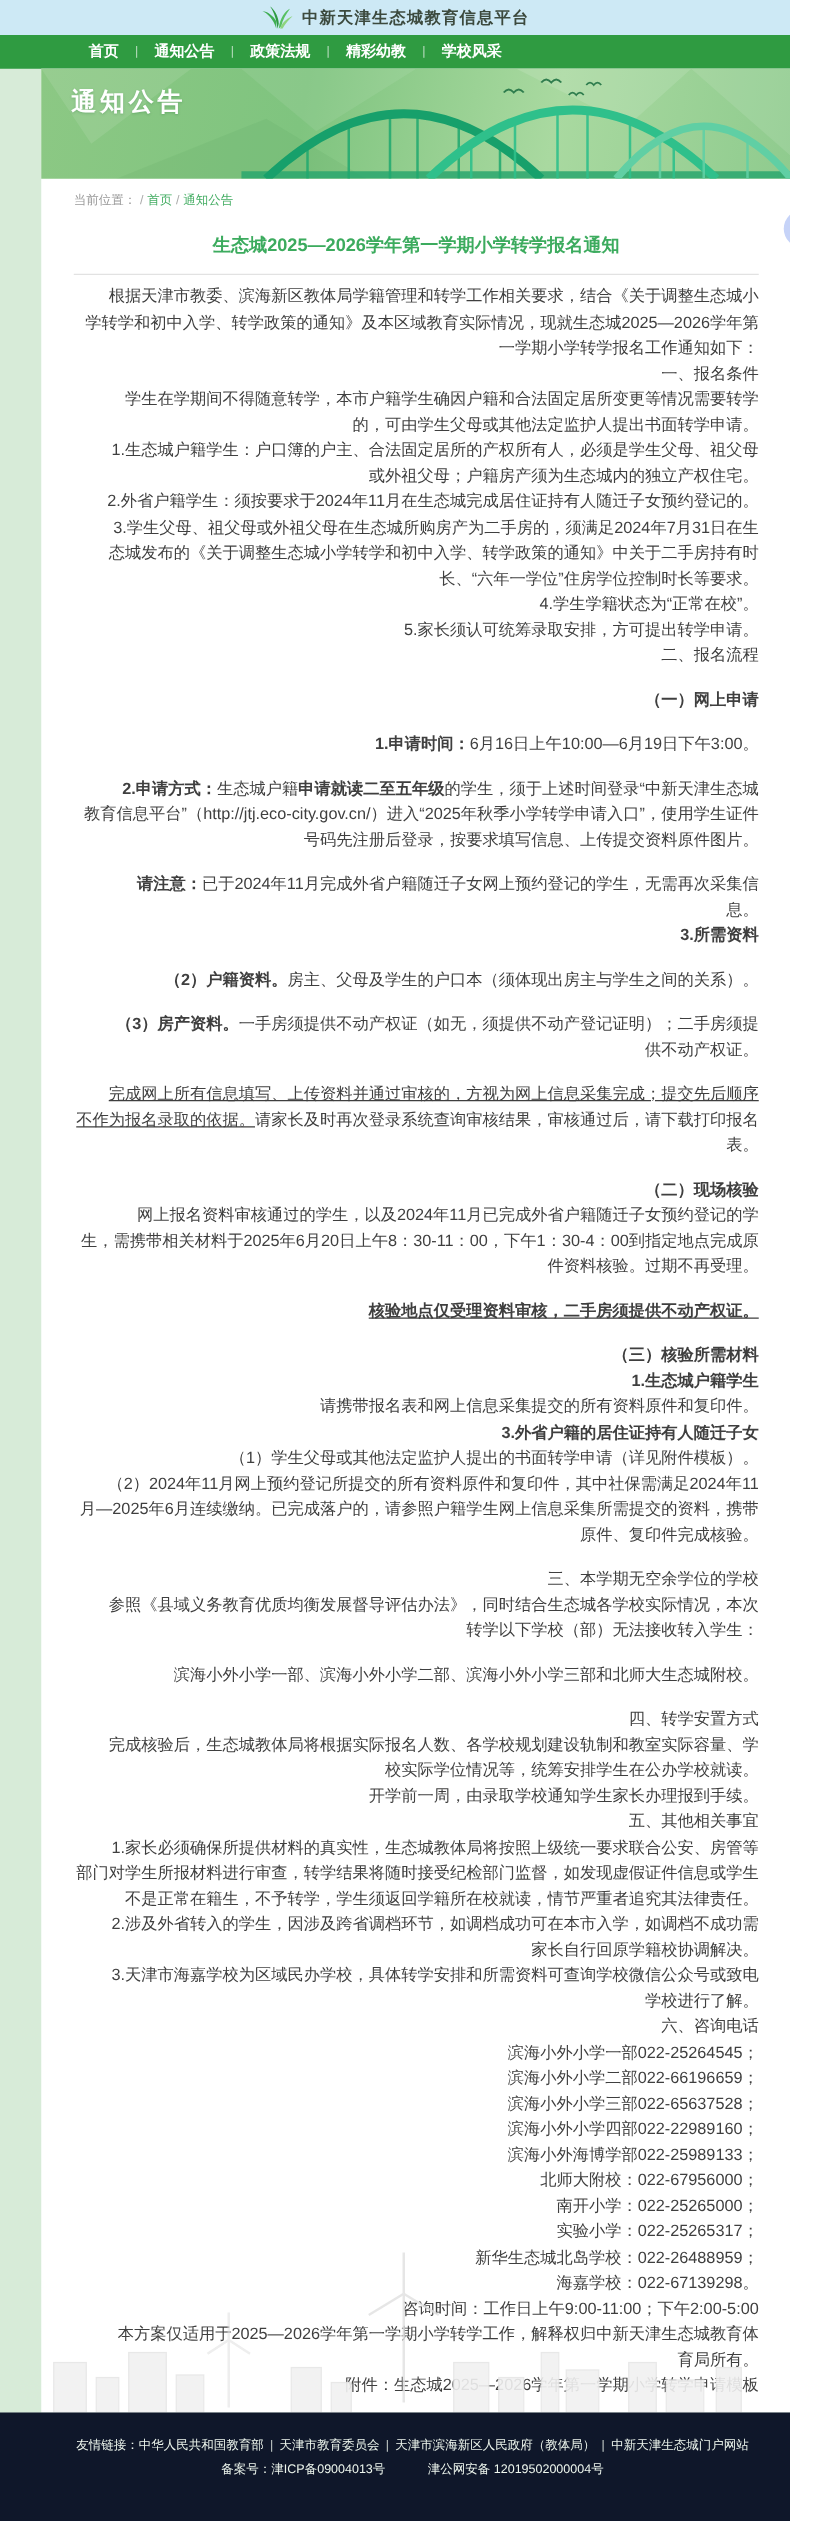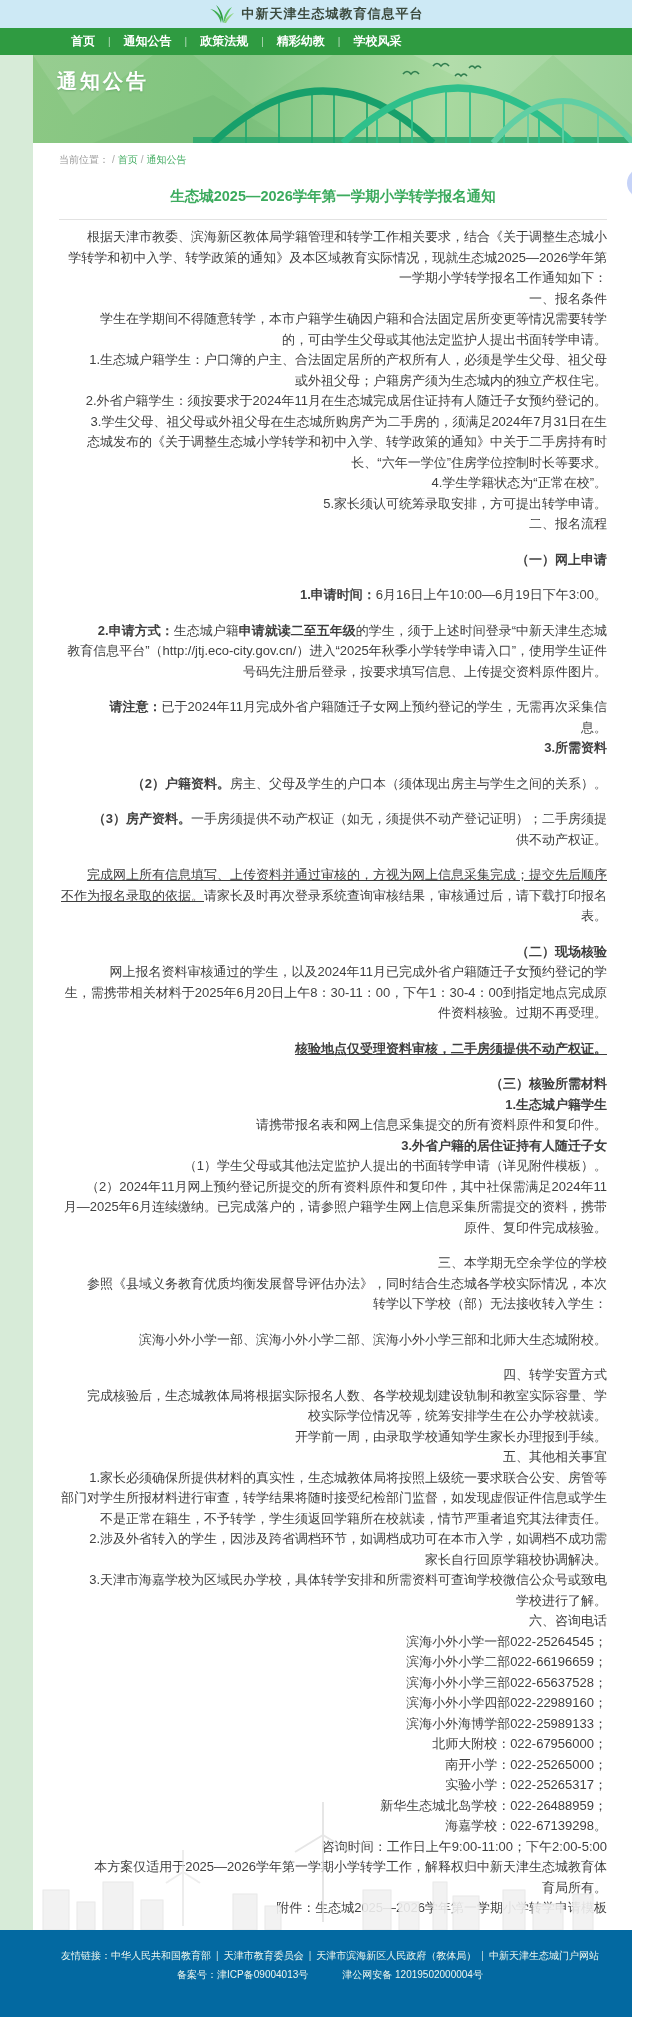--- a/index.html
+++ b/index.html
@@ -42,21 +42,21 @@
   .para .b{font-weight:bold;}
   .para .u{text-decoration:underline;}
 
   .attach-row{margin-top:18px;font-size:10px;color:#4a4a4a;}
   .attach-link{color:#3f87dc;cursor:pointer;}
   .date-line{text-align:right;font-size:13.5px;color:#3f3f3f;margin-top:38px;padding-right:12px;}
 
   .skyline{position:absolute;left:0;bottom:0;width:600px;height:150px;pointer-events:none;}
 
   
-  .footer{position:absolute;left:0;top:1930px;width:660px;height:87px;background:#0369a1;
+  .footer{position:absolute;left:0;top:1930px;width:660px;height:87px;background:#0f172a;
     color:#eef7ee;font-size:10px;text-align:center;}
   .footer-line1{padding-top:19px;}
   .footer-line2{margin-top:5px;}
   .footer-link{cursor:pointer;}
   .footer-sep{margin:0 5px;opacity:.8;}
   .icp-gap{display:inline-block;width:34px;}
 
   
   .translate-halo{position:absolute;left:627px;top:168px;width:33px;height:30px;background:#c6d3f8;
     border-radius:15px 0 0 15px;display:flex;align-items:center;}

